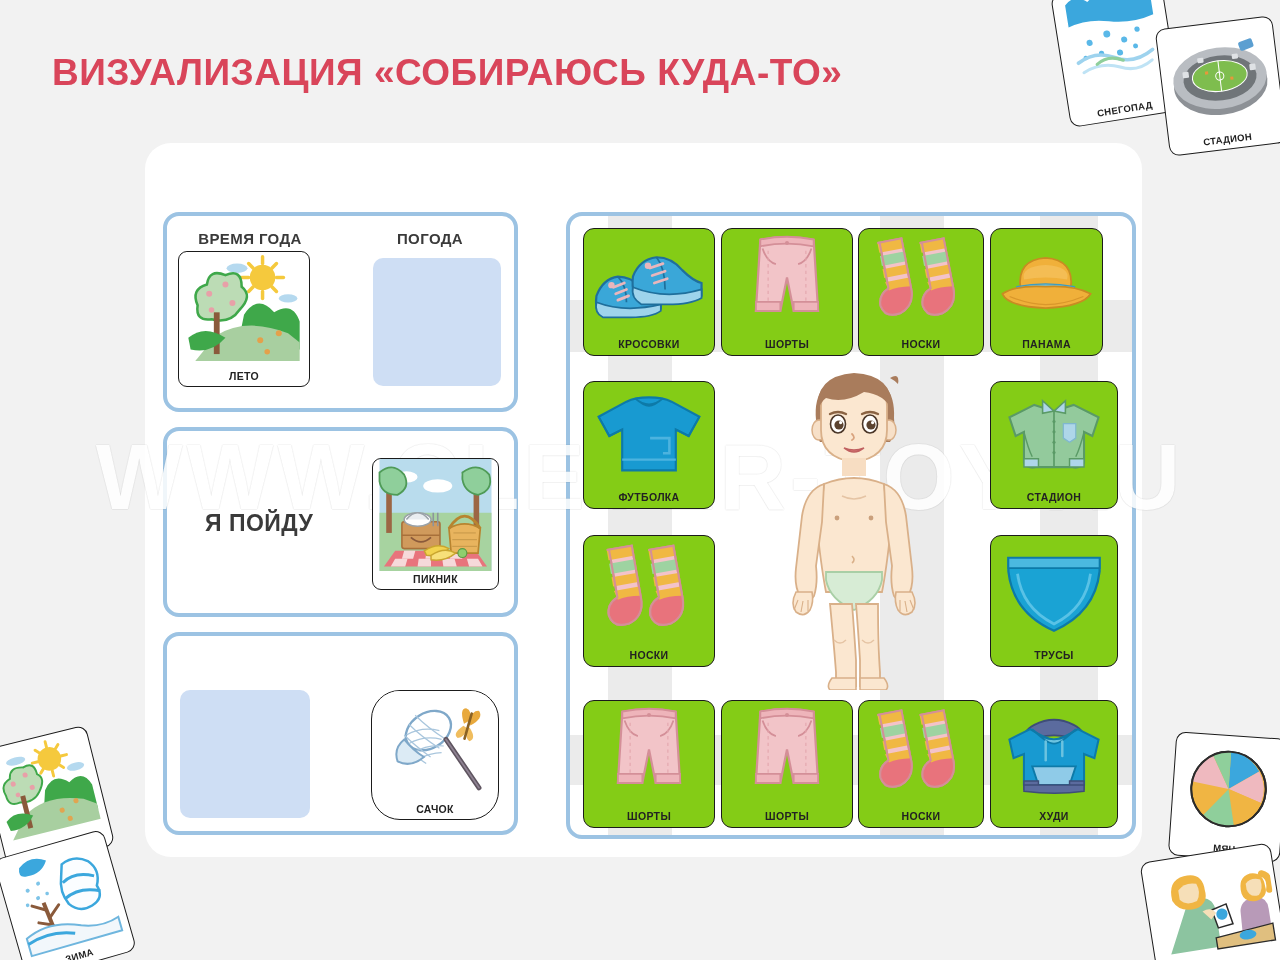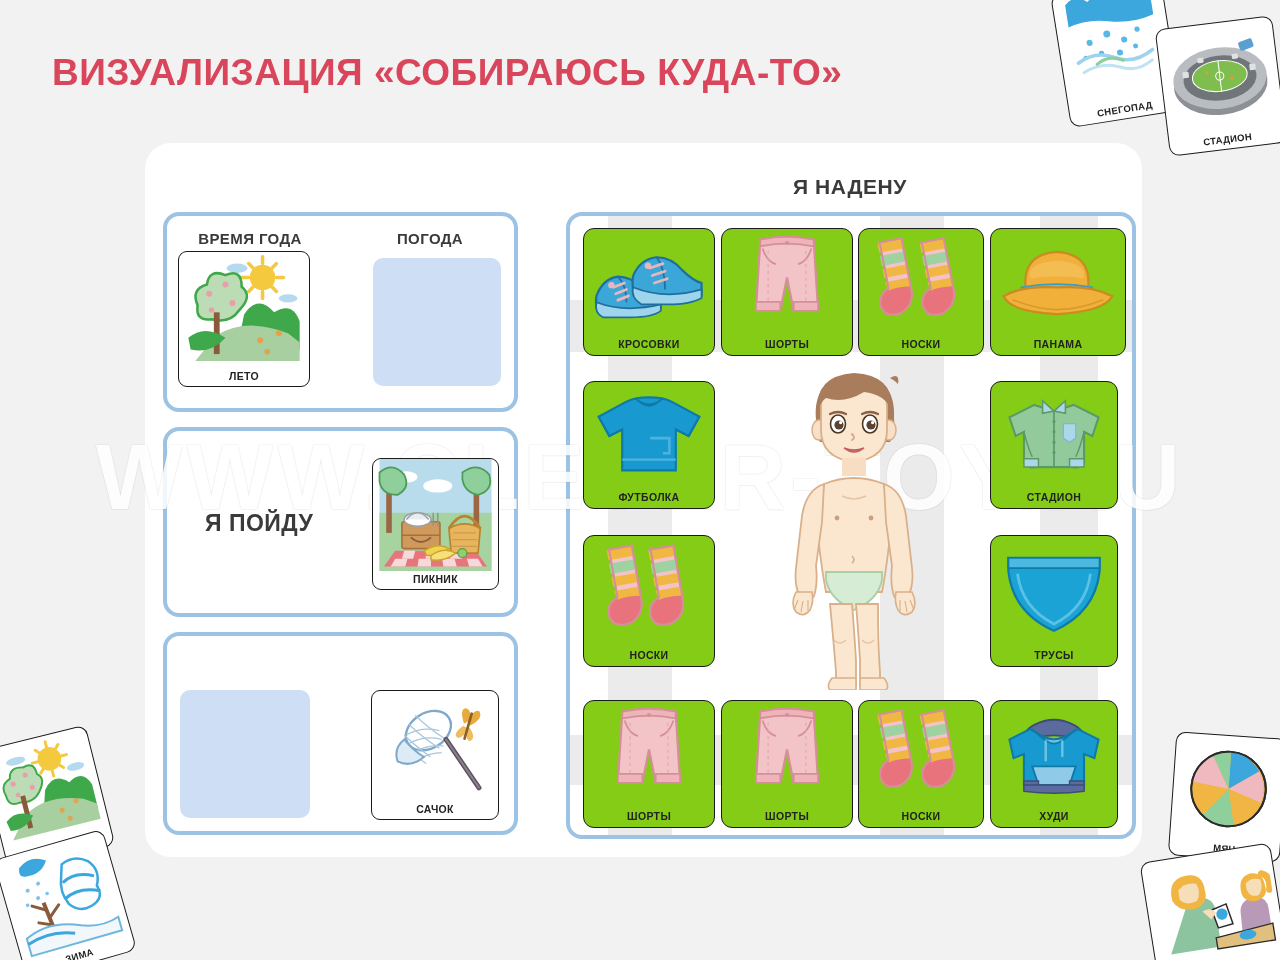--- a/index.html
+++ b/index.html
@@ -428,21 +428,21 @@
       </svg>
     </div>
     <div class="cap">ПИКНИК</div>
   </div>
 
   <div class="frame" style="left:163px; top:632px; width:355px; height:203px; z-index:4;"></div>
 
 
   <div class="slot" style="left:180px; top:690px; width:130px; height:128px; z-index:7;"></div>
 
-  <div class="pcard" style="left:371px; top:690px; width:128px; height:130px; z-index:7;">
+  <div class="pcard" style="left:371px; top:690px; width:128px; height:130px; z-index:7;border-radius:29px;">
     <div class="art">
       <svg viewBox="0 0 100 100">
         <rect x="0" y="0" width="100" height="100" fill="#fff"></rect>
         <ellipse cx="44" cy="36" rx="22" ry="16" transform="rotate(-32 44 36)" fill="none" stroke="#7fa8c9" stroke-width="2.2"></ellipse>
         <g stroke="#a9c6dd" stroke-width="1.1" fill="none">
           <path d="M26 30 Q38 42 54 52"></path>
             <path d="M32 22 Q44 34 60 44"></path>
           <path d="M22 40 Q32 50 46 60"></path>
             <path d="M20 50 Q30 58 42 66"></path>
           <path d="M26 48 Q40 40 56 44"></path>
@@ -458,21 +458,20 @@
           <path d="M6 6 Q16 -4 10 -9 Q4 -8 4 2Z" fill="#e8a93d"></path>
           <path d="M0 8 Q-8 18 -2 20 Q4 18 4 9Z" fill="#f0bd5e"></path>
           <path d="M6 8 Q15 16 9 20 Q4 18 4 9Z" fill="#f0bd5e"></path>
           <rect x="3" y="-6" width="2.4" height="26" rx="1" fill="#8a6224"></rect>
         </g>
       </svg>
     </div>
     <div class="cap">САЧОК</div>
   </div>
 
-  <div class="section-heading" style="left:565px; top:175px; width:570px; z-index:7;">Я НАДЕНУ</div>
 
   <div class="frame" style="left:566px; top:212px; width:570px; height:627px; z-index:4;"></div>
 
   <div class="stripe" style="left:608px; top:216px; width:64px; height:619px; z-index:5;"></div>
   <div class="stripe" style="left:880px; top:216px; width:64px; height:619px; z-index:5;"></div>
   <div class="stripe" style="left:1040px; top:216px; width:58px; height:619px; z-index:5;"></div>
   <div class="hstripe" style="left:570px; top:300px; width:562px; height:52px; z-index:5;"></div>
   <div class="hstripe" style="left:570px; top:735px; width:562px; height:50px; z-index:5;"></div>
 
   <div class="icard" style="left:583px; top:228px; width:132px; height:128px; z-index:7;">
@@ -539,21 +538,21 @@
           <rect x="56" y="30" width="22" height="8" fill="#f0b843"></rect>
           <path d="M58 48 Q48 52 48 62 Q50 74 64 72 Q76 68 78 54 L78 46 Q66 46 58 48Z" fill="#e8737c"></path>
           <path d="M56 42 L78 42 L78 50 Q66 48 58 50 Z" fill="#f0b843"></path>
           <path d="M56 6 L78 6 L78 52 Q78 68 64 72 Q50 74 48 62 Q48 52 58 48 L58 6 Z" fill="none" stroke="#d48f98" stroke-width="1.8"></path>
         </g>
       </svg>
     </div>
     <div class="cap">НОСКИ</div>
   </div>
 
-  <div class="icard" style="left:990px; top:228px; width:136px; height:128px; z-index:7;">
+  <div class="icard" style="left:990px; top:228px; width:113px; height:128px; z-index:7;">
     <div class="art">
       <svg viewBox="0 0 110 80">
         <path d="M26 46 Q22 14 54 12 Q86 14 82 46 Z" fill="#f0b03a" stroke="#c98b22" stroke-width="2"></path>
         <path d="M30 36 Q26 22 54 20 Q82 22 78 36 Q54 32 30 36Z" fill="#f4bd54"></path>
         <path d="M22 44 Q54 38 86 44 L86 52 Q54 46 22 52 Z" fill="#6cc3e0" stroke="#3e9cc0" stroke-width="1.5"></path>
         <path d="M6 52 Q22 42 54 44 Q86 42 104 52 Q96 66 54 68 Q12 66 6 52Z" fill="#f0b03a" stroke="#c98b22" stroke-width="2"></path>
         <path d="M14 55 Q36 64 54 64 Q74 64 96 55" fill="none" stroke="#d9972b" stroke-width="1.4"></path>
       </svg>
     </div>
     <div class="cap">ПАНАМА</div>

